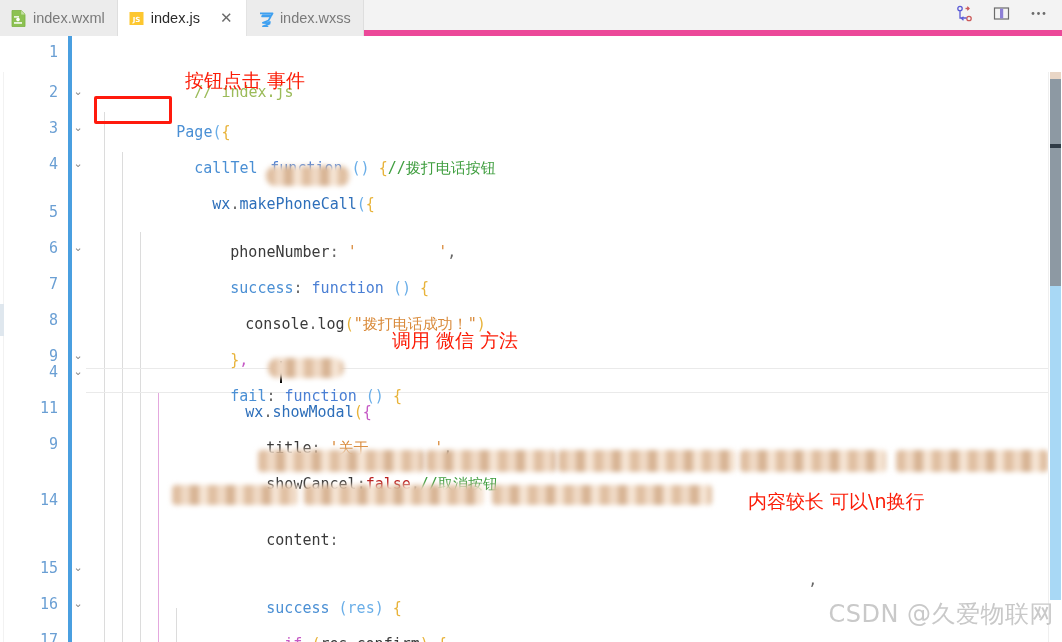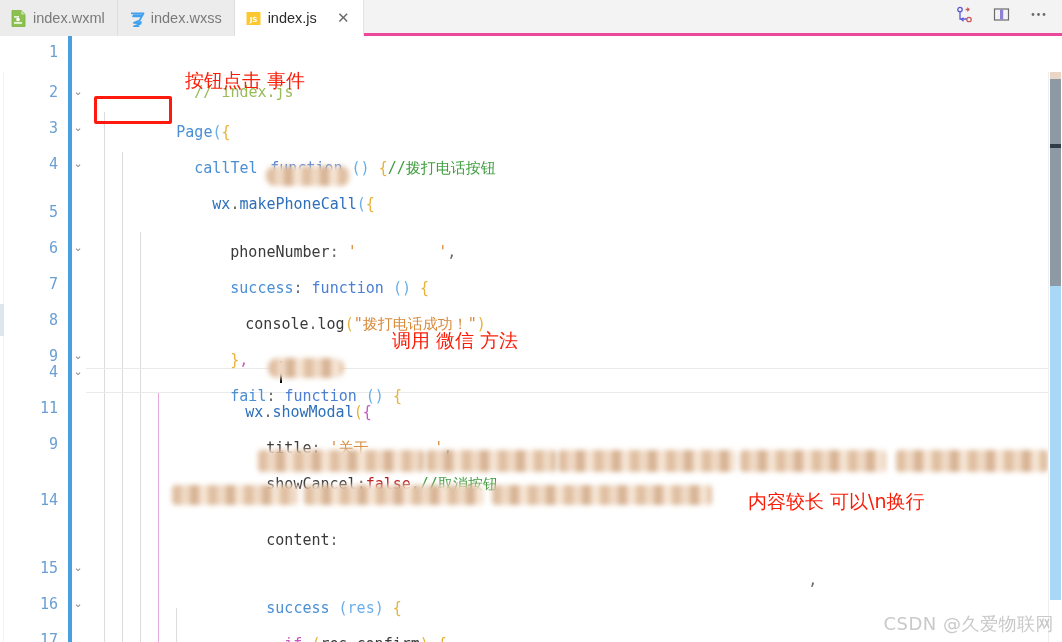--- a/index.html
+++ b/index.html
@@ -16,21 +16,21 @@
     position: relative;
     width: 1062px; height: 642px;
     background: #ffffff;
   }
 
   
   .tabbar {
     position: absolute; left: 0; top: 0;
     width: 1062px; height: 36px;
     background: #f3f3f3;
-    border-bottom: 3px solid #ec4899;
+    border-bottom: 6px solid #ec4899;
     display: flex;
     align-items: stretch;
     box-sizing: border-box;
   }
   .tab {
     display: flex;
     align-items: center;
     gap: 7px;
     padding: 0 12px 0 11px;
     height: 36px;
@@ -255,23 +255,23 @@
   .left-nub {
     position: absolute;
     left: 0; top: 232px;
     width: 4px; height: 32px;
     background: #dfe7ee;
   }
 
   
   .watermark {
     position: absolute;
-    right: 8px; bottom: 6px;
+    right: 8px; bottom: 12px;
     color: #c9c9c9;
-    font-size: 18px;
+    font-size: 24px;
     font-family: "DejaVu Sans", "Liberation Sans", sans-serif;
     white-space: nowrap;
     letter-spacing: .5px;
     margin-top: 44px;
   }
 </style>
 </head>
 <body>
 
 <div id="app">
@@ -284,38 +284,38 @@
           <path d="M1 0.5h9.2L14 4.3V16.5H1z" fill="#8cc152" stroke="#7cb342" stroke-width="0.8"></path>
           <path d="M10.2 0.6v3.8H14z" fill="#c5e1a5"></path>
           <circle cx="7" cy="9.6" r="1.8" fill="#ffffff"></circle>
           <rect x="3" y="12.2" width="8" height="1.5" fill="#ffffff"></rect>
           <rect x="3" y="6.2" width="5" height="1.4" fill="#ffffff"></rect>
         </svg>
       </span>
       <span class="tab-label">index.wxml</span>
     </div>
 
-    <div class="tab">
-      <span class="tab-icon">
-        <svg width="17" height="17" viewBox="0 0 17 17">
-          <path d="M2 3.4h12.6l-1.1 1.9H4.6l-.5 1.1h8.8l-2.4 4.1-5.6 2.4 4.6.2 2.4-1.2-.4 1.9-6.5 2.6 5.3.1" fill="none" stroke="#3fa0f0" stroke-width="1.7" stroke-linejoin="round"></path>
-        </svg>
-      </span>
-      <span class="tab-label">index.wxss</span>
-    </div>
-
     <div class="tab active">
       <span class="tab-icon">
         <svg width="15" height="17" viewBox="0 0 15 17">
           <rect x="0.5" y="2" width="14" height="13" fill="#fdc72f"></rect>
           <text x="7.5" y="11.8" font-family="DejaVu Sans" font-size="7" font-weight="bold" fill="#ffffff" text-anchor="middle">JS</text>
         </svg>
       </span>
       <span class="tab-label">index.js</span>
       <span class="tab-close">✕</span>
+    </div>
+
+    <div class="tab">
+      <span class="tab-icon">
+        <svg width="17" height="17" viewBox="0 0 17 17">
+          <path d="M2 3.4h12.6l-1.1 1.9H4.6l-.5 1.1h8.8l-2.4 4.1-5.6 2.4 4.6.2 2.4-1.2-.4 1.9-6.5 2.6 5.3.1" fill="none" stroke="#3fa0f0" stroke-width="1.7" stroke-linejoin="round"></path>
+        </svg>
+      </span>
+      <span class="tab-label">index.wxss</span>
     </div>
 
     <div class="tabbar-spacer"></div>
 
     <div class="tabbar-actions">
       <span class="tb-ico">
         <svg width="19" height="19" viewBox="0 0 19 19">
           <circle cx="5" cy="4.5" r="2.2" fill="none" stroke="#5b5bd6" stroke-width="1.3"></circle>
           <circle cx="14" cy="14.5" r="2.2" fill="none" stroke="#cc5b5b" stroke-width="1.3"></circle>
           <path d="M5 7v7h6.5" fill="none" stroke="#5b5bd6" stroke-width="1.3"></path>

